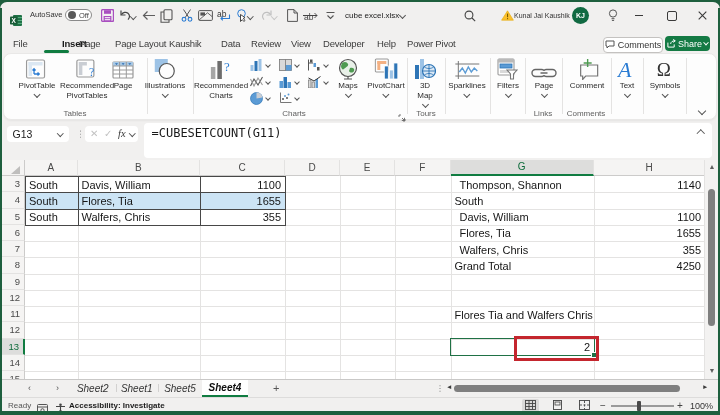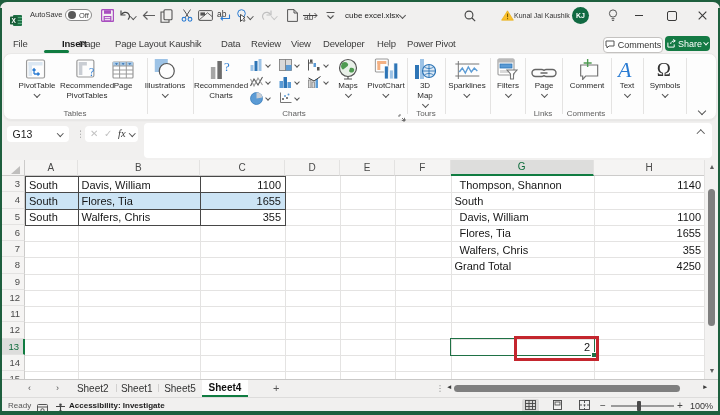--- a/index.html
+++ b/index.html
@@ -79,21 +79,21 @@
   #fill-handle{position:absolute;width:4px;height:4px;background:#1F7145;border:1px solid #fff;box-sizing:content-box;}
   #red-box{position:absolute;box-sizing:border-box;border:3.2px solid #C4262E;}
   
   #vscroll{left:704px;top:158px;width:13px;height:219px;background:#F3F2F1;border-left:1px solid #E4E3E2;box-sizing:border-box;}
   #vthumb{position:absolute;left:3px;width:7px;border-radius:4px;background:#7F7F7F;}
   .scroll-arrow{position:absolute;color:#5f5f5f;font-size:7px;left:3.5px;}
   
   #tabbar{left:0;right:2px;top:377px;height:18px;background:#F1F0EF;border-top:1px solid #C9C8C7;box-sizing:border-box;}
   .tab-nav{position:absolute;top:3px;font-size:9px;color:#555;}
   .sheet-tab{position:absolute;top:0;height:17px;font-size:10px;color:#333;display:flex;
-      align-items:center;justify-content:center;}
+      align-items:center;justify-content:center;font-style:italic;}
   .sheet-tab.active{background:#fff;font-weight:bold;color:#0f0f0f;border-bottom:2.5px solid #107C41;box-sizing:border-box;}
   .tab-sep{position:absolute;top:4.5px;height:8px;width:1px;background:#D2D1D0;}
   #new-sheet{position:absolute;top:2px;font-size:11px;color:#555;}
   #hs-dots{position:absolute;top:4px;font-size:8px;color:#777;}
   #hscroll-track{position:absolute;top:3px;height:11px;}
   #hthumb{position:absolute;top:2px;height:7px;border-radius:4px;background:#7F7F7F;}
   .hs-arrow{position:absolute;top:3.5px;font-size:6.5px;color:#3a3a3a;}
   
   #statusbar{left:0;right:0;top:395px;height:15.5px;background:#F1F0EF;border-top:1px solid #DDDCDB;box-sizing:border-box;}
   #status-ready{position:absolute;left:8px;top:3.5px;font-size:8px;color:#555;}
@@ -529,20 +529,21 @@
       <span class="cvx" style="left:auto;right:6px;top:5.5px;"></span>
     </div>
     <span id="fb-dots">⋮</span>
     <div id="fx-box" class="fb-box">
       <span class="x">✕</span>
       <span class="ck">✓</span>
       <span class="fx">fx</span>
       <span class="cvx" style="right:4px;top:5.5px;"></span>
     </div>
     <div id="formula-input" class="fb-box">
+      <span id="formula-text">=CUBESETCOUNT(G11)</span>
       <span class="cvx up" style="right:8px;top:8px;width:4.5px;height:4.5px;"></span>
     </div>
   </div>
 
   <div id="grid" class="abs">
         <div class="col-hdr" style="left: 25px; width: 52.5px;">A</div>
         <div class="col-hdr" style="left: 77.5px; width: 122.5px;">B</div>
         <div class="col-hdr" style="left: 200px; width: 85px;">C</div>
         <div class="col-hdr" style="left: 285px; width: 55px;">D</div>
         <div class="col-hdr" style="left: 340px; width: 55px;">E</div>
@@ -606,20 +607,21 @@
         <div class="cell" style="top: 19px; right: 4px;">1140</div>
         <div class="cell" style="top: 35.25px; left: 454.5px;">South</div>
         <div class="cell" style="top: 51.5px; left: 459.5px;">Davis, William</div>
         <div class="cell" style="top: 51.5px; right: 4px;">1100</div>
         <div class="cell" style="top: 67.75px; left: 459.5px;">Flores, Tia</div>
         <div class="cell" style="top: 67.75px; right: 4px;">1655</div>
         <div class="cell" style="top: 84px; left: 459.5px;">Walfers, Chris</div>
         <div class="cell" style="top: 84px; right: 4px;">355</div>
         <div class="cell" style="top: 100.25px; left: 454.5px;">Grand Total</div>
         <div class="cell" style="top: 100.25px; right: 4px;">4250</div>
+        <div class="cell" style="top: 149px; left: 454.5px;">Flores Tia and Walfers Chris</div>
         <div class="cell" style="top: 181.5px; right: 115px;">2</div>
         <div id="sel-box" style="left: 449.5px; top: 178px; width: 145.5px; height: 18.25px;"></div>
         <div id="fill-handle" style="left: 591px; top: 192.25px;"></div>
         <div id="red-box" style="left: 513.5px; top: 176.5px; width: 85px; height: 25.25px;"></div>
       </div>
 
   <div id="vscroll" class="abs">
     <span class="scroll-arrow" style="top:3px;">▲</span>
     <div id="vthumb" style="top:29px;height:137px;"></div>
     <span class="scroll-arrow" style="top:207px;">▼</span>

